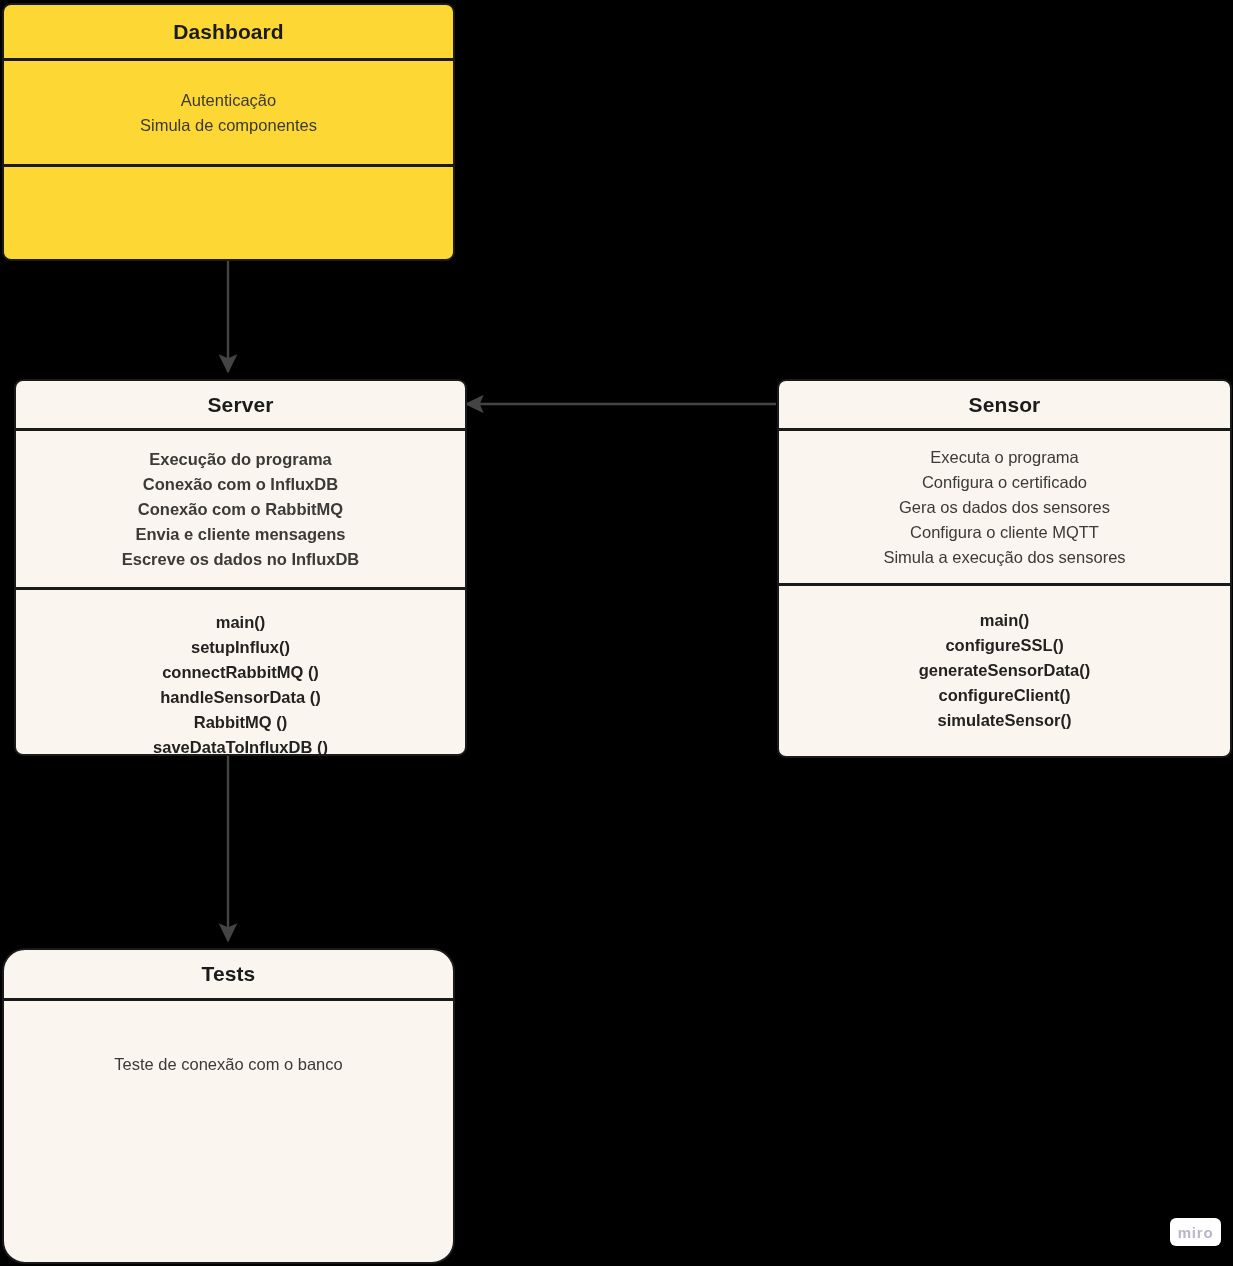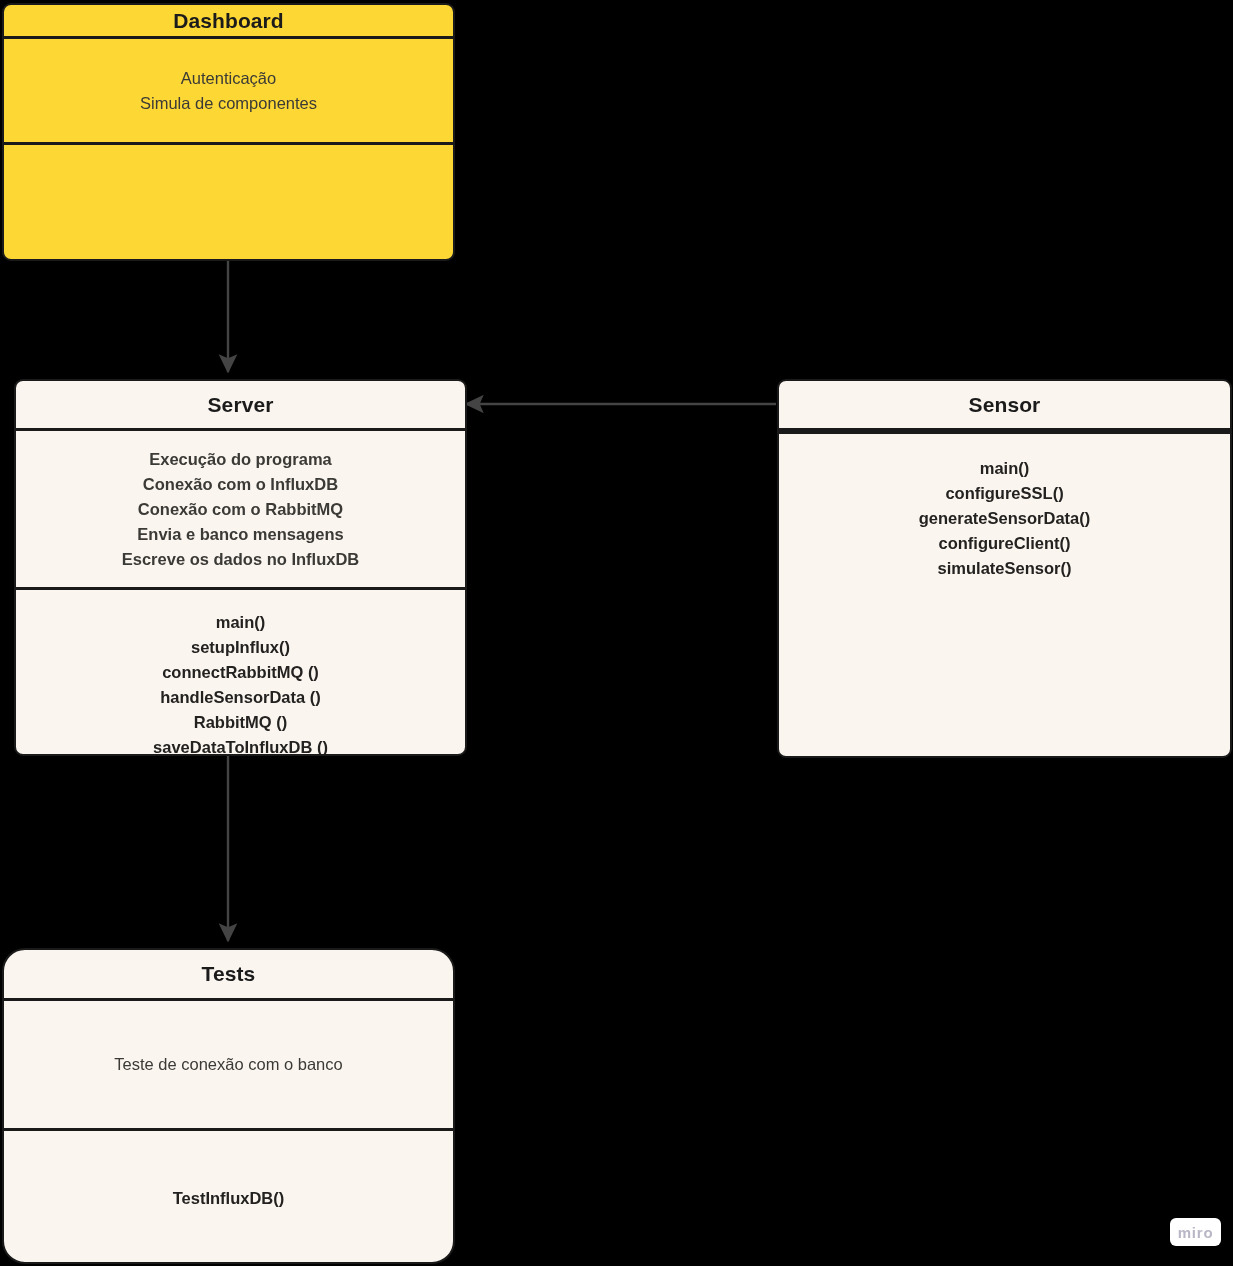--- a/index.html
+++ b/index.html
@@ -120,63 +120,67 @@
     <g>
       <line x1="776" y1="404" x2="466" y2="404" stroke="#444444" stroke-width="2.4" marker-end="url(#arrowhead)"></line>
     </g>
 
     <g>
       <line x1="228" y1="756" x2="228" y2="941" stroke="#444444" stroke-width="2.4" marker-end="url(#arrowhead)"></line>
     </g>
   </svg>
 
   <div class="uml-box accent" style="left:2px; top:3px; width:453px; height:258px;">
-    <div class="uml-title" style="height:34px;">Dashboard</div>
+    <div class="uml-title" style="height:56px;">Dashboard</div>
     <div class="uml-section attributes" style="height:103px;">
       <span class="uml-line">Autenticação</span>
       <span class="uml-line">Simula de componentes</span>
     </div>
     <div class="uml-section methods" style="flex:1;"></div>
   </div>
 
   <div class="uml-box" style="left:2px; top:379px; width:453px; height:377px;margin-left:12px;">
     <div class="uml-title" style="height:50px;">Server</div>
     <div class="uml-section attributes" style="height:156px;font-weight:bold;">
       <span class="uml-line">Execução do programa</span>
       <span class="uml-line">Conexão com o InfluxDB</span>
       <span class="uml-line">Conexão com o RabbitMQ</span>
-      <span class="uml-line">Envia e banco mensagens</span>
+      <span class="uml-line">Envia e cliente mensagens</span>
       <span class="uml-line">Escreve os dados no InfluxDB</span>
     </div>
     <div class="uml-section methods" style="flex:1;">
       <span class="uml-line">main()</span>
       <span class="uml-line">setupInflux()</span>
       <span class="uml-line">connectRabbitMQ ()</span>
       <span class="uml-line">handleSensorData ()</span>
       <span class="uml-line">RabbitMQ ()</span>
       <span class="uml-line">saveDataToInfluxDB ()</span>
     </div>
   </div>
 
   <div class="uml-box" style="left:777px; top:379px; width:455px; height:379px;">
     <div class="uml-title" style="height:50px;">Sensor</div>
+    <div class="uml-section attributes" style="height:152px;">
+      <span class="uml-line">Executa o programa</span>
+      <span class="uml-line">Configura o certificado</span>
+      <span class="uml-line">Gera os dados dos sensores</span>
+      <span class="uml-line">Configura o cliente MQTT</span>
+      <span class="uml-line">Simula a execução dos sensores</span>
+    </div>
     <div class="uml-section methods" style="flex:1; justify-content:flex-start; padding-top:22px;">
       <span class="uml-line">main()</span>
       <span class="uml-line">configureSSL()</span>
       <span class="uml-line">generateSensorData()</span>
       <span class="uml-line">configureClient()</span>
       <span class="uml-line">simulateSensor()</span>
     </div>
   </div>
 
   <div class="uml-box" style="left:2px; top:948px; width:453px; height:316px;border-radius:23px;">
     <div class="uml-title" style="height:51px;">Tests</div>
     <div class="uml-section attributes" style="height:127px;">
       <span class="uml-line">Teste de conexão com o banco</span>
     </div>
-    <div class="uml-section methods" style="flex:1; justify-content:flex-start; padding-top:55px;">
-      <span class="uml-line">TestInfluxDB()</span>
-    </div>
   </div>
 
   <div class="miro-watermark">miro</div>
 
 </div>
 
 </body></html>

